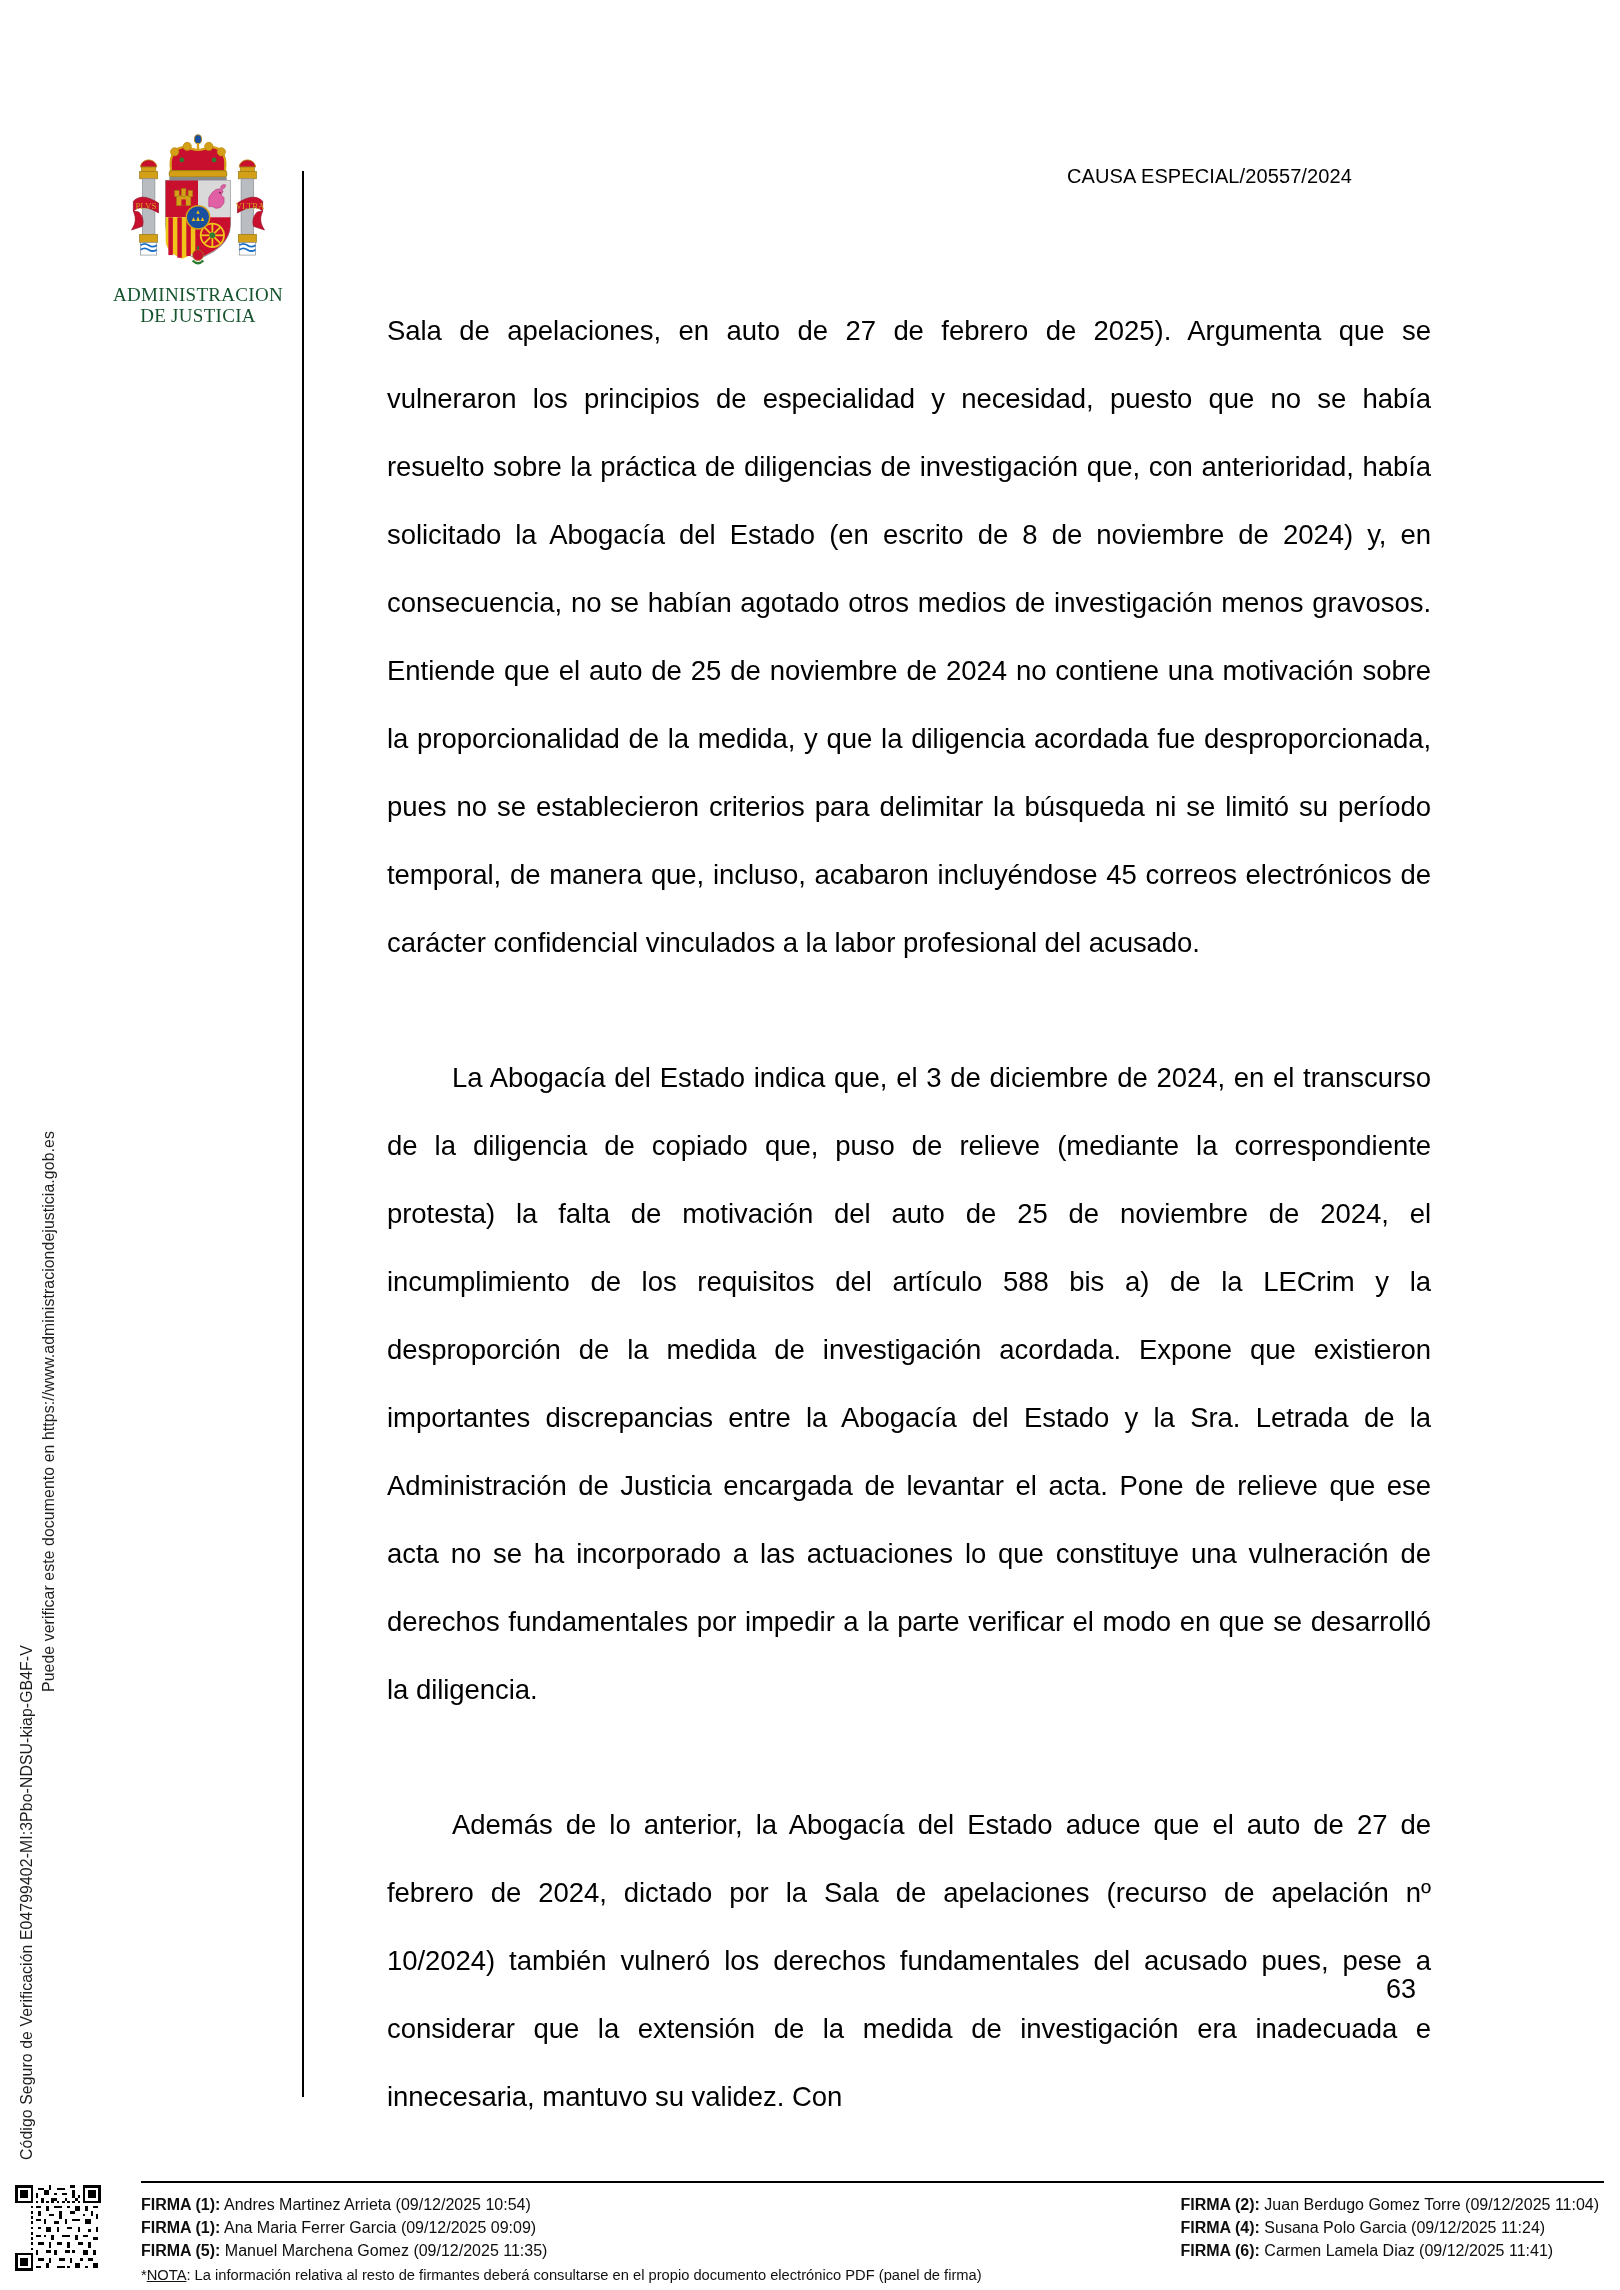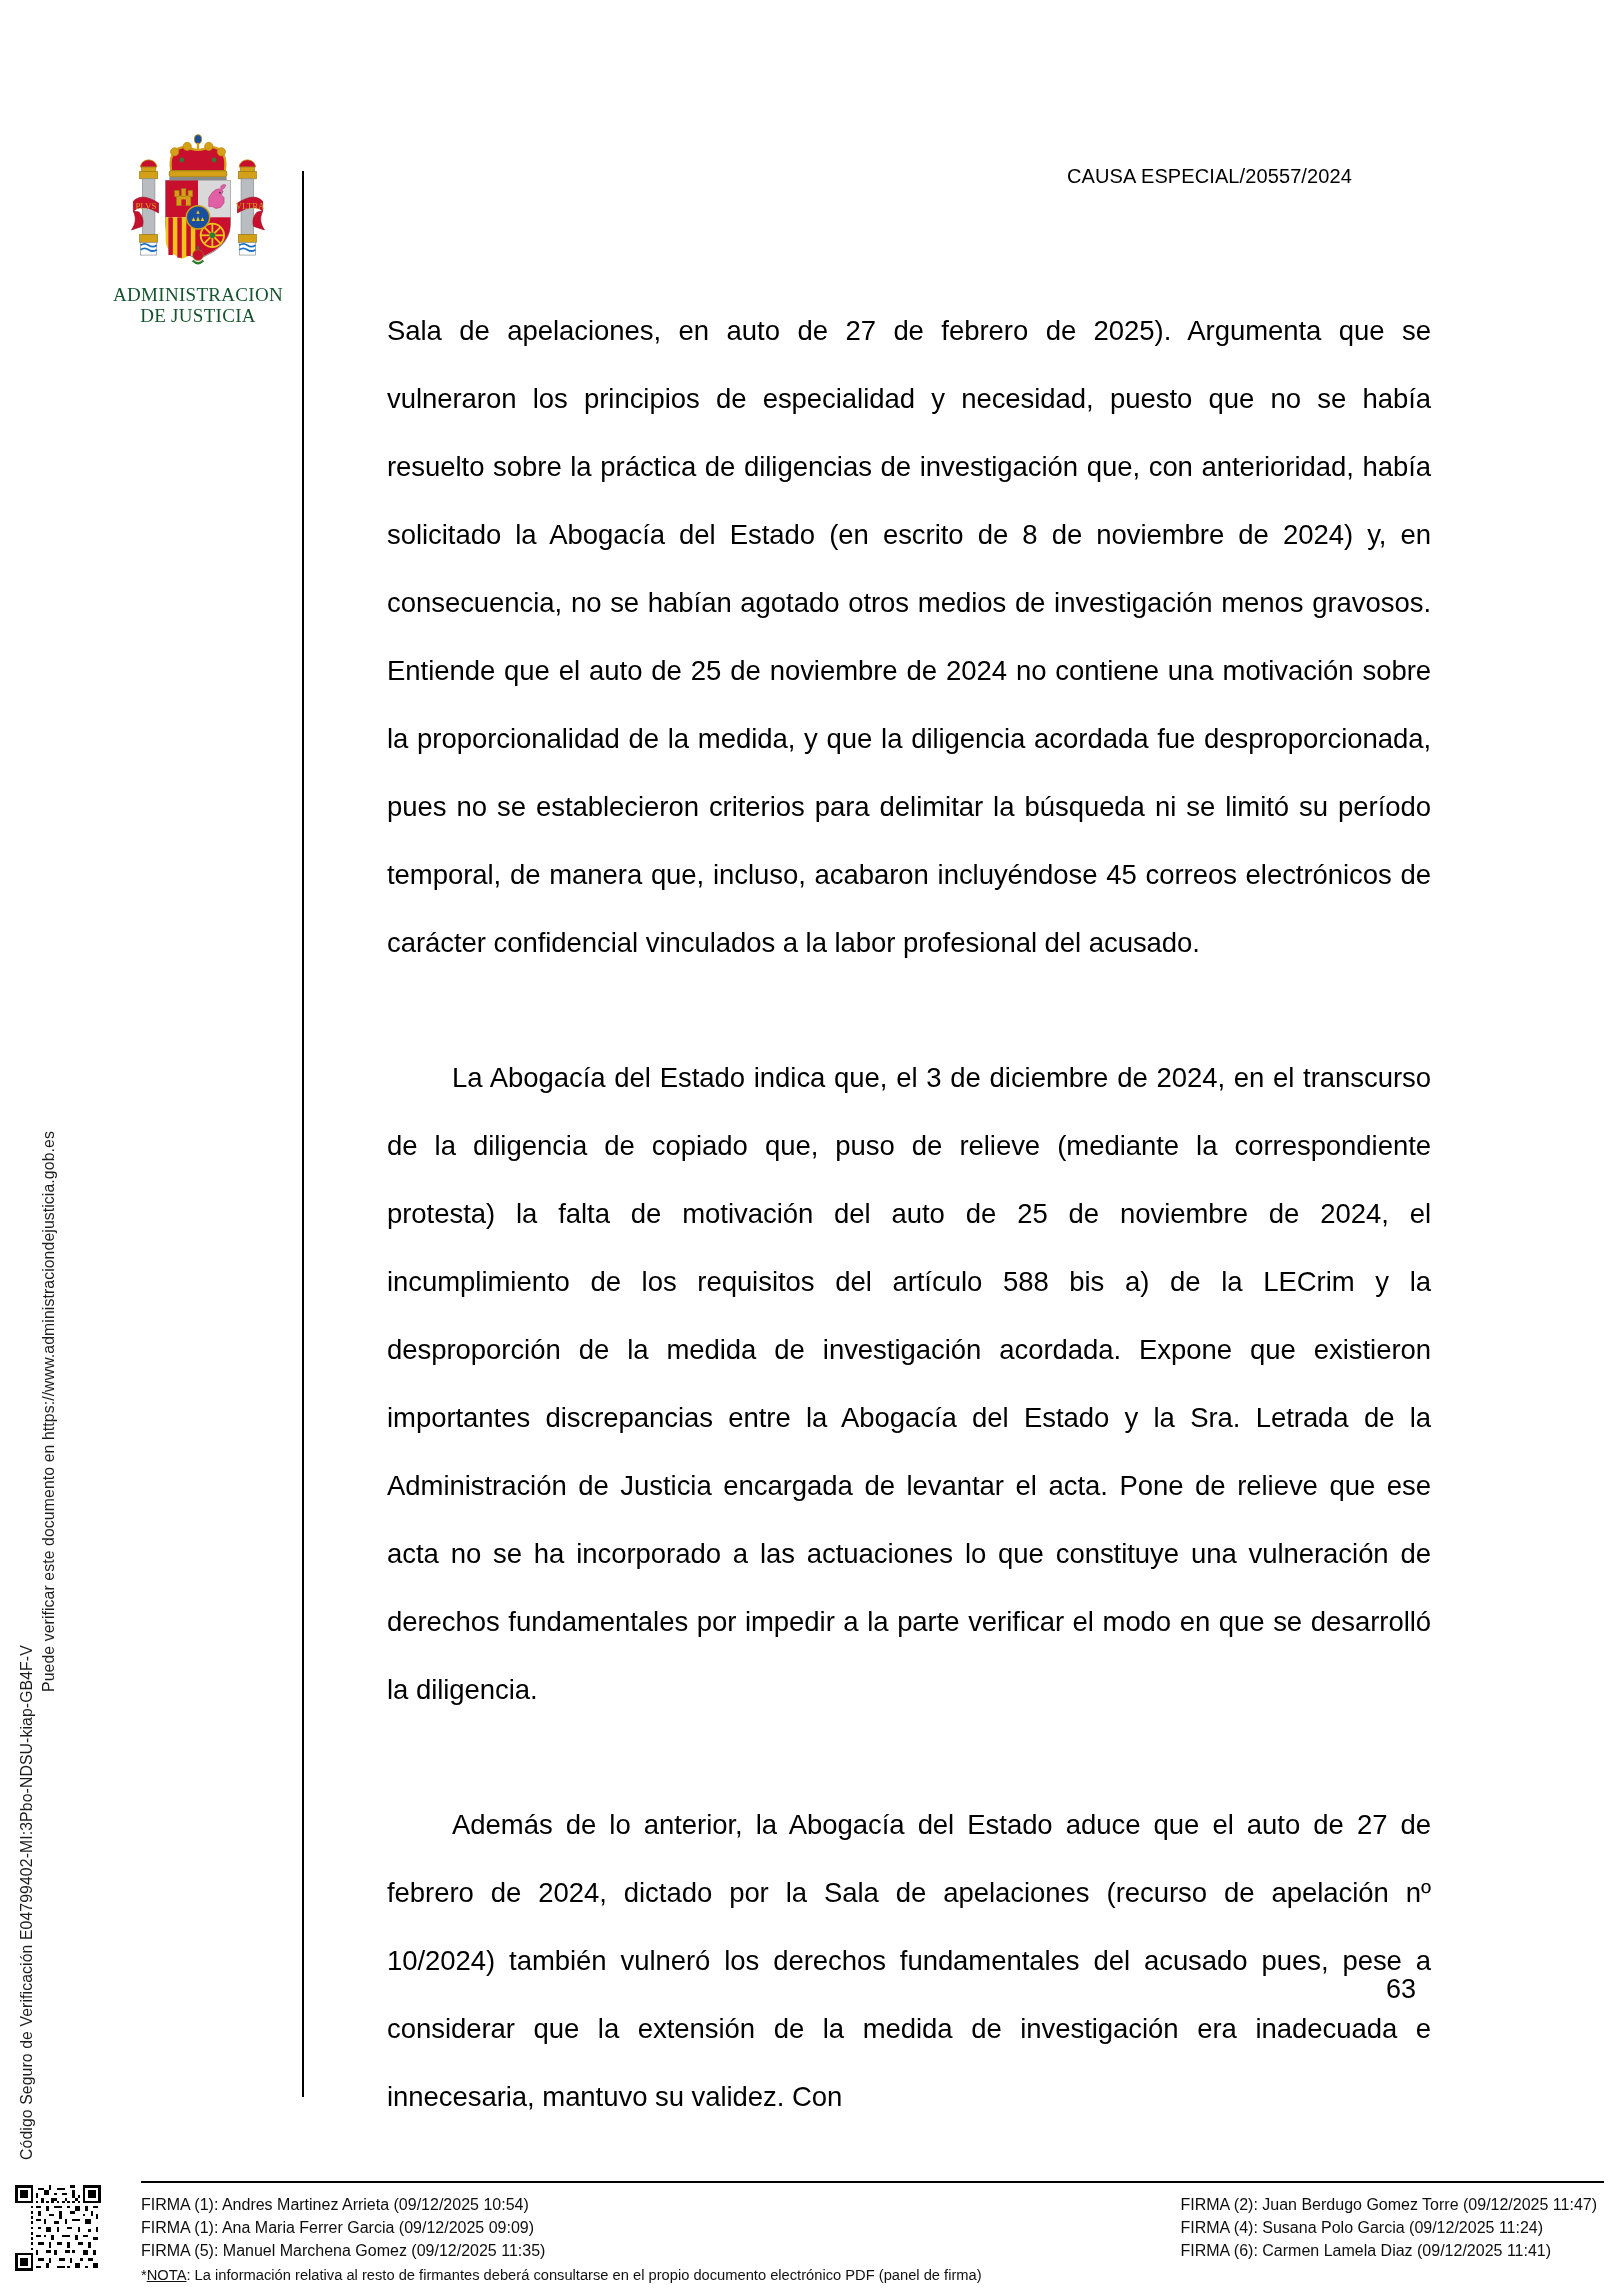--- a/index.html
+++ b/index.html
@@ -134,21 +134,21 @@
     flex-direction: row;
   }
   .firma-col {
     width: 50%;
   }
   .firma-row {
     line-height: 23px;
     white-space: nowrap;
   }
   .firma-label {
-    font-weight: normal;
+    font-weight: bold;
   }
   .firma-col-right .firma-row {
     padding-left: 306px;
   }
   .footer-note {
     margin-top: 3.6px;
     font-size: 14.7px;
     line-height: 19px;
     color: #111;
   }
@@ -434,21 +434,21 @@
         <span>Ana Maria Ferrer Garcia (09/12/2025 09:09)</span>
       </div>
       <div class="firma-row">
         <span class="firma-label">FIRMA (5):</span>
         <span>Manuel Marchena Gomez (09/12/2025 11:35)</span>
       </div>
     </div>
     <div class="firma-col firma-col-right">
       <div class="firma-row">
         <span class="firma-label">FIRMA (2):</span>
-        <span>Juan Berdugo Gomez Torre (09/12/2025 11:47)</span>
+        <span>Juan Berdugo Gomez Torre (09/12/2025 11:04)</span>
       </div>
       <div class="firma-row">
         <span class="firma-label">FIRMA (4):</span>
         <span>Susana Polo Garcia (09/12/2025 11:24)</span>
       </div>
       <div class="firma-row">
         <span class="firma-label">FIRMA (6):</span>
         <span>Carmen Lamela Diaz (09/12/2025 11:41)</span>
       </div>
     </div>

